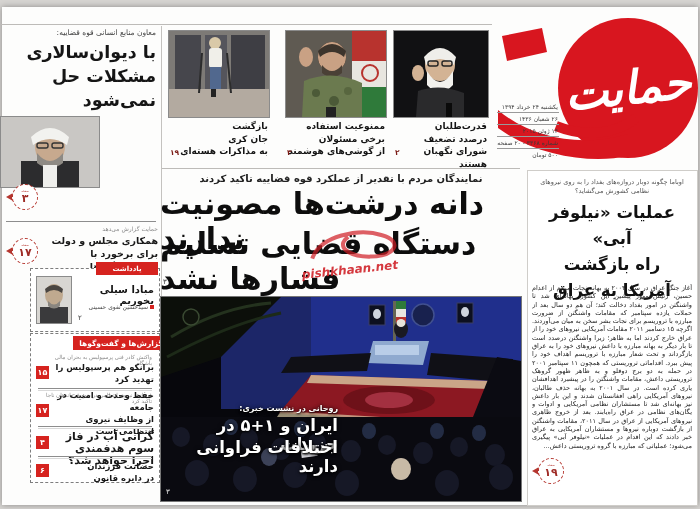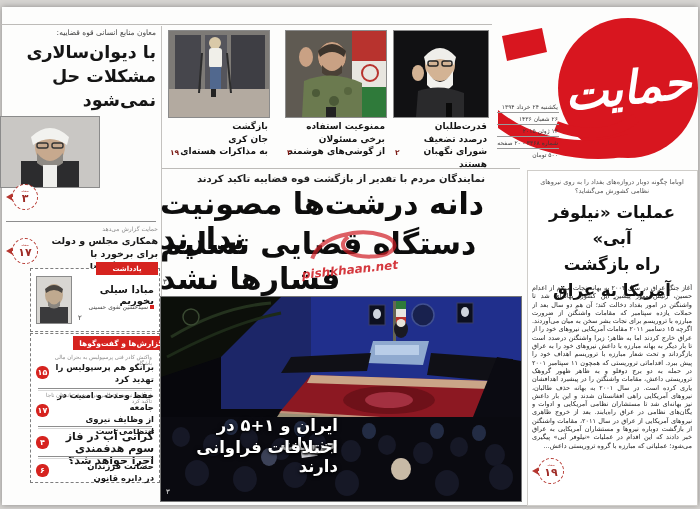--- a/index.html
+++ b/index.html
@@ -25,21 +25,21 @@
 
   
   .stamp{position:absolute;width:26px;height:26px;}
   .stamp .c{position:absolute;inset:0;border:1.4px dashed #b5362f;border-radius:50%;background:#fff;box-shadow:inset 0 0 0 1px #fff;}
   .stamp .w{position:absolute;top:3px;left:0;right:0;text-align:center;font-size:6px;color:#b5362f;transform:scale(.5);}
   .stamp .n{position:absolute;top:8px;left:0;right:0;text-align:center;font-size:11px;font-weight:bold;color:#9e2b26;}
   .stamp::before{content:"";position:absolute;left:-6px;top:9px;border-top:4px solid transparent;border-bottom:4px solid transparent;border-right:7px solid #b5362f;}
 
   .dashed-box{position:absolute;border:1px dashed #7d7d7d;background:#fff;}
   .red-tab{position:absolute;background:#d6231f;color:#fff;font-weight:bold;display:flex;align-items:center;justify-content:center;}
-  .sq{position:absolute;width:13px;height:13px;background:#d6231f;color:#fff;font-size:8px;font-weight:bold;display:flex;align-items:center;justify-content:center;border-radius:6px;}
+  .sq{position:absolute;width:13px;height:13px;background:#d6231f;color:#fff;font-size:8px;font-weight:bold;display:flex;align-items:center;justify-content:center;}
   .sep-double{position:absolute;border-top:1px solid #8d8d8d;border-bottom:1px solid #d9d9d9;height:1px;}
 
   
   .strip-cap{font-size:9px;line-height:12.5px;font-weight:800;color:#141414;text-align:right;white-space:pre-line;}
   .strip-num{font-size:7.5px;color:#7c1d18;font-weight:bold;}
 
   
   .lead-kicker{left:168px;top:173px;width:346px;text-align:center;font-size:10px;font-weight:600;color:#222;}
   .lead-h1{left:160px;width:362px;text-align:left;font-size:30px;font-weight:900;color:#0d0d0d;letter-spacing:-.5px;}
   .watermark{position:absolute;left:292px;top:226px;width:130px;height:56px;transform:rotate(-6deg);opacity:.88;pointer-events:none;}
@@ -199,21 +199,21 @@
     <rect x="48" y="30" width="10" height="5" rx="2" fill="none" stroke="#222" stroke-width="1.4"></rect>
     <path d="M24 60 Q 46 52 70 62 L 70 86 L 22 86 Z" fill="#2a2a2c"></path>
     <ellipse cx="24" cy="42" rx="6" ry="8" fill="#d3b394"></ellipse>
     <rect x="52" y="72" width="6" height="14" fill="#0a0a0a"></rect>
   </svg>
   <div class="abs rtl strip-cap" style="left:393px;top:120px;width:94px;">قدرت‌طلبان
 درصدد تضعیف
 شورای نگهبان هستند</div>
   <div class="abs strip-num" style="left:395px;top:148px;">۲</div>
 
-  <div class="abs rtl lead-kicker">نمایندگان مردم با تقدیر از بازگشت قوه قضاییه تاکید کردند</div>
+  <div class="abs rtl lead-kicker">نمایندگان مردم با تقدیر از عملکرد قوه قضاییه تاکید کردند</div>
   <div class="abs rtl lead-h1" style="top:186px;">دانه درشت‌ها مصونیت ندارند</div>
   <div class="abs rtl lead-h1" style="top:226px;">دستگاه قضایی تسلیم فشارها نشد</div>
   <div class="watermark">
     <svg width="130" height="40" viewBox="0 0 130 40">
       <path d="M20 28 C 30 6 70 2 92 12 C 112 20 104 34 78 32 C 56 30 44 18 58 10" fill="none" stroke="#cf1d24" stroke-width="4" opacity=".8"></path>
     </svg>
     <span class="wm-text">pishkhaan.net</span>
   </div>
   <div class="abs tiny-num" style="left:163px;top:278px;">۳</div>
 
@@ -269,20 +269,21 @@
       <ellipse cx="70" cy="130" rx="7" ry="8"></ellipse>
         <ellipse cx="140" cy="132" rx="7" ry="8"></ellipse>
         <ellipse cx="208" cy="134" rx="7" ry="8"></ellipse>
       <ellipse cx="276" cy="134" rx="7" ry="8"></ellipse>
         <ellipse cx="318" cy="136" rx="7" ry="8"></ellipse>
     </g>
     <ellipse cx="240" cy="172" rx="10" ry="11" fill="#c8baa6"></ellipse>
     <ellipse cx="108" cy="160" rx="8" ry="9" fill="#3c4258"></ellipse>
     <rect x="140" y="150" width="16" height="10" transform="rotate(-8 148 155)" fill="#d8d8de"></rect>
   </svg>
+  <div class="abs rtl photo-cap" style="left:168px;top:404px;width:170px;font-size:8px;font-weight:600;">روحانی در نشست خبری:</div>
   <div class="abs rtl photo-cap" style="left:168px;top:416px;width:170px;font-size:16.5px;font-weight:900;">ایران و ۱+۵ در جزییات</div>
   <div class="abs rtl photo-cap" style="left:168px;top:438px;width:170px;font-size:16.5px;font-weight:900;">اختلافات فراوانی دارند</div>
   <div class="abs" style="left:166px;top:488px;font-size:7px;color:#eee;">۳</div>
 
   <div class="art-box"></div>
   <div class="abs rtl art-kicker">اوباما چگونه دوبار دروازه‌های بغداد را به روی نیروهای نظامی کشورش می‌گشاید؟</div>
   <div class="abs rtl art-head">عملیات «نیلوفر آبی»
 راه بازگشت
 آمریکا به عراق</div>
   <div class="abs rtl art-body">آغاز جنگ عراق در سال ۲۰۰۳ به بهانه نجات مردم از اعدام حسین، رئیس‌جمهور پیشین این کشور، بهانه‌ای شد تا واشنگتن در امور بغداد دخالت کند؛ آن هم دو سال بعد از حملات یازده سپتامبر که مقامات واشنگتن از ضرورت مبارزه با تروریسم برای نجات بشر سخن به میان می‌آوردند. اگرچه ۱۵ دسامبر ۲۰۱۱ مقامات آمریکایی نیروهای خود را از عراق خارج کردند اما به ظاهر؛ زیرا واشنگتن درصدد است تا بار دیگر به بهانه مبارزه با داعش نیروهای خود را به عراق بازگرداند و تحت شعار مبارزه با تروریسم اهداف خود را پیش ببرد. اقداماتی تروریستی که همچون ۱۱ سپتامبر ۲۰۰۱ در حمله به دو برج دوقلو و به ظاهر ظهور گروهک تروریستی داعش، مقامات واشنگتن را در پیشبرد اهدافشان یاری کرده است. در سال ۲۰۰۱ به بهانه حذف طالبان، نیروهای آمریکایی راهی افغانستان شدند و این بار داعش نیز بهانه‌ای شد تا مستشاران نظامی آمریکایی و ادوات و یگان‌های نظامی در عراق راه‌یابند. بعد از خروج ظاهری نیروهای آمریکایی از عراق در سال ۲۰۱۱، مقامات واشنگتن از بازگشت دوباره نیروها و مستشاران آمریکایی به عراق خبر دادند که این اقدام در عملیات «نیلوفر آبی» پیگیری می‌شود؛ عملیاتی که مبارزه با گروه تروریستی داعش...</div>

